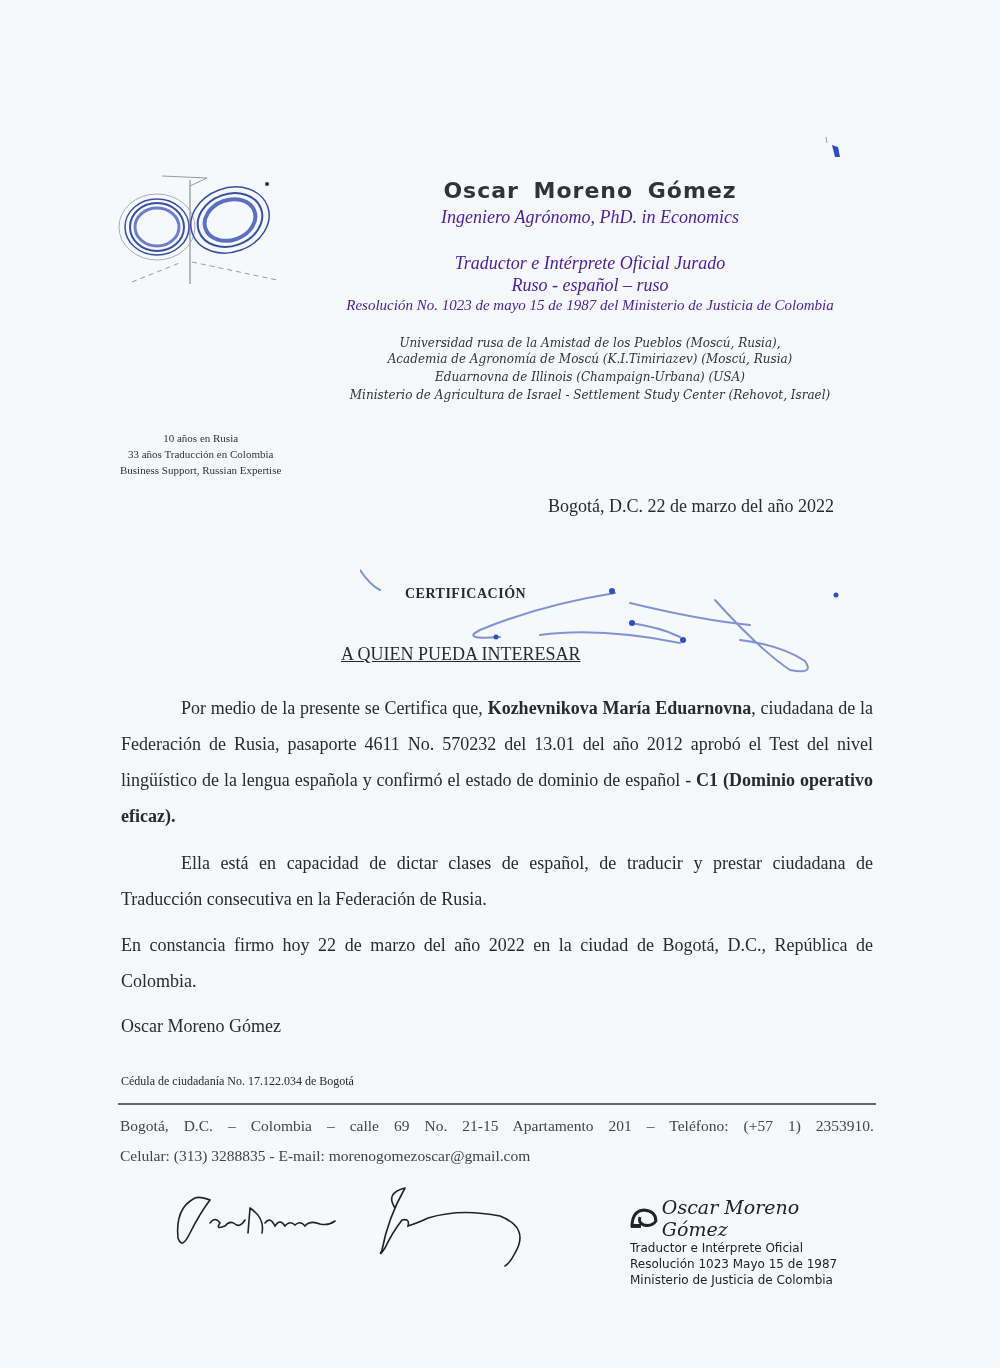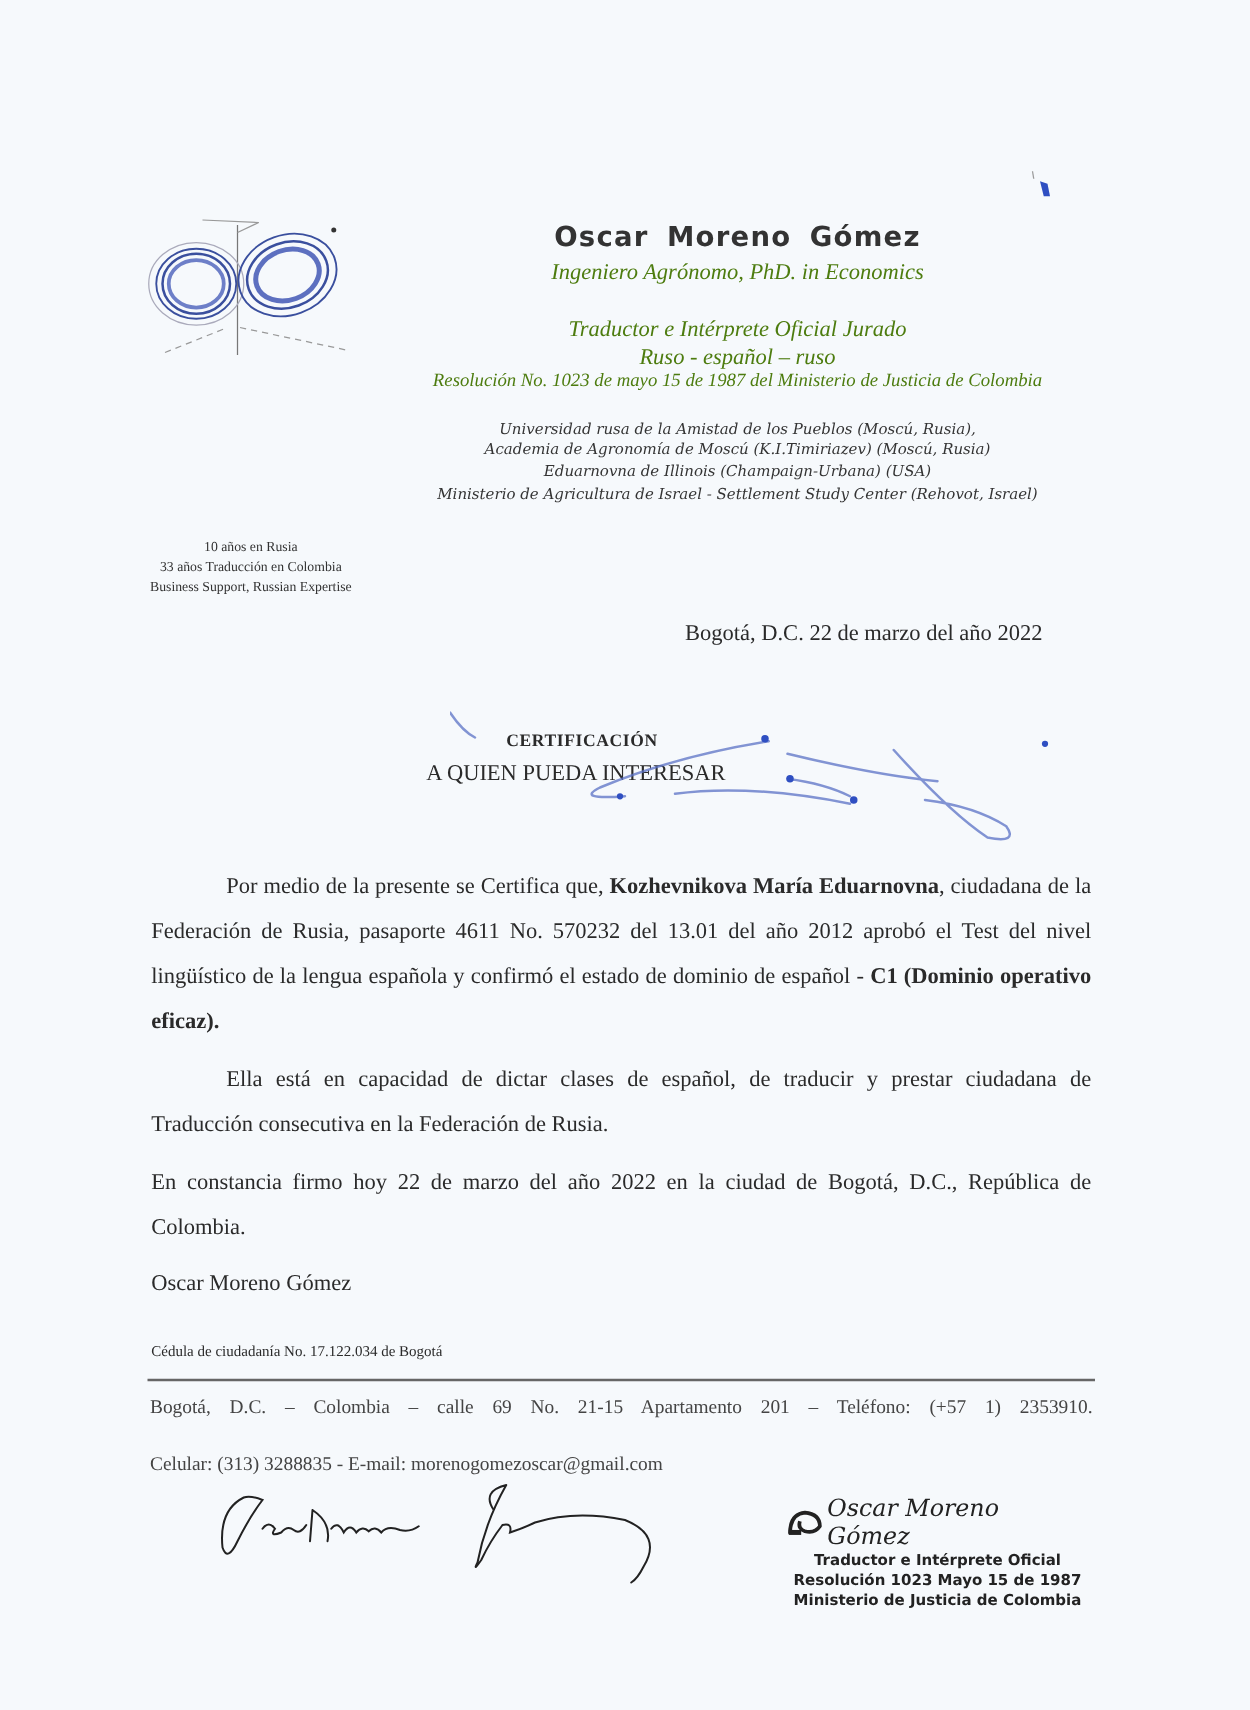--- a/index.html
+++ b/index.html
@@ -13,53 +13,53 @@
     }
     .abs { position: absolute; }
 
     
     #logo { left: 112px; top: 172px; width: 180px; height: 120px; }
     .hdr-name {
       left: 300px; width: 580px; top: 178px; text-align: center;
       font-family: "DejaVu Sans", sans-serif; font-size: 22px; font-weight: bold;
       letter-spacing: 1px; word-spacing: 6px; color: #333;
     }
-    .hdr-line { left: 300px; width: 580px; text-align: center; font-style: italic; color: #4d7c0f; }
+    .hdr-line { left: 300px; width: 580px; text-align: center; font-style: italic; color: #4c1d95; }
     .hdr-sub { top: 207px; font-size: 18px; }
     .hdr-role { top: 253px; font-size: 18px; }
     .hdr-lang { top: 275px; font-size: 18px; }
     .hdr-res { top: 297px; font-size: 15px; left: 290px; width: 600px; }
     .inst { left: 290px; width: 600px; text-align: center; font-style: italic;
       font-family: "DejaVu Serif", serif; font-size: 12px; color: #333; }
 
     .side-notes { left: 120px; top: 430px; font-size: 11px; line-height: 16px; color: #333; text-align: center; }
 
     .date-line { left: 548px; top: 496px; font-size: 18px; }
 
     .cert-title { left: 381px; top: 586px; font-size: 14px; font-weight: bold; letter-spacing: 0.5px; margin-left: 24px; }
-    .cert-sub { left: 341px; top: 608px; font-size: 18px; }
+    .cert-sub { left: 341px; top: 644px; font-size: 18px; text-decoration: underline; }
 
     .body-text { left: 121px; width: 752px; font-size: 18px; line-height: 36px; text-align: justify; }
     .p1 { top: 690px; }
     .p2 { top: 845px; }
     .p3 { top: 927px; }
     .indent { text-indent: 60px; }
     .sign-name { left: 121px; top: 1016px; font-size: 18px; }
     .cedula { left: 121px; top: 1074px; font-size: 12px; }
 
     .rule { left: 118px; width: 758px; top: 1103px; height: 2px; background: #666; }
     .footer { left: 120px; width: 754px; font-size: 15.5px; color: #444; }
     .f1 { top: 1117px; text-align: justify; text-align-last: justify; }
-    .f2 { top: 1147px; margin-top: 16px; }
+    .f2 { top: 1147px; }
 
     #signature { left: 170px; top: 1178px; width: 380px; height: 90px; }
 
     .stamp { left: 630px; top: 1196px; width: 240px; }
     .stamp-name { font-family: "DejaVu Serif", serif; font-style: italic; font-size: 19px; color: #222; display: flex; align-items: center; gap: 4px; }
-    .stamp-line { font-family: "DejaVu Sans", sans-serif; font-size: 12px; color: #222; text-align: center; line-height: 16px; font-weight: bold; }
+    .stamp-line { font-family: "DejaVu Sans", sans-serif; font-size: 12px; color: #222; text-align: left; line-height: 16px; font-weight: normal; }
 
     .ink { position: absolute; pointer-events: none; }
   </style>
 </head>
 <body>
 
 <svg id="logo" class="abs" viewBox="0 0 180 120">
   <line x1="78" y1="8" x2="78" y2="112" stroke="#777" stroke-width="1"></line>
   <line x1="50" y1="4" x2="95" y2="6" stroke="#999" stroke-width="1"></line>
   <line x1="95" y1="6" x2="78" y2="14" stroke="#999" stroke-width="1"></line>

